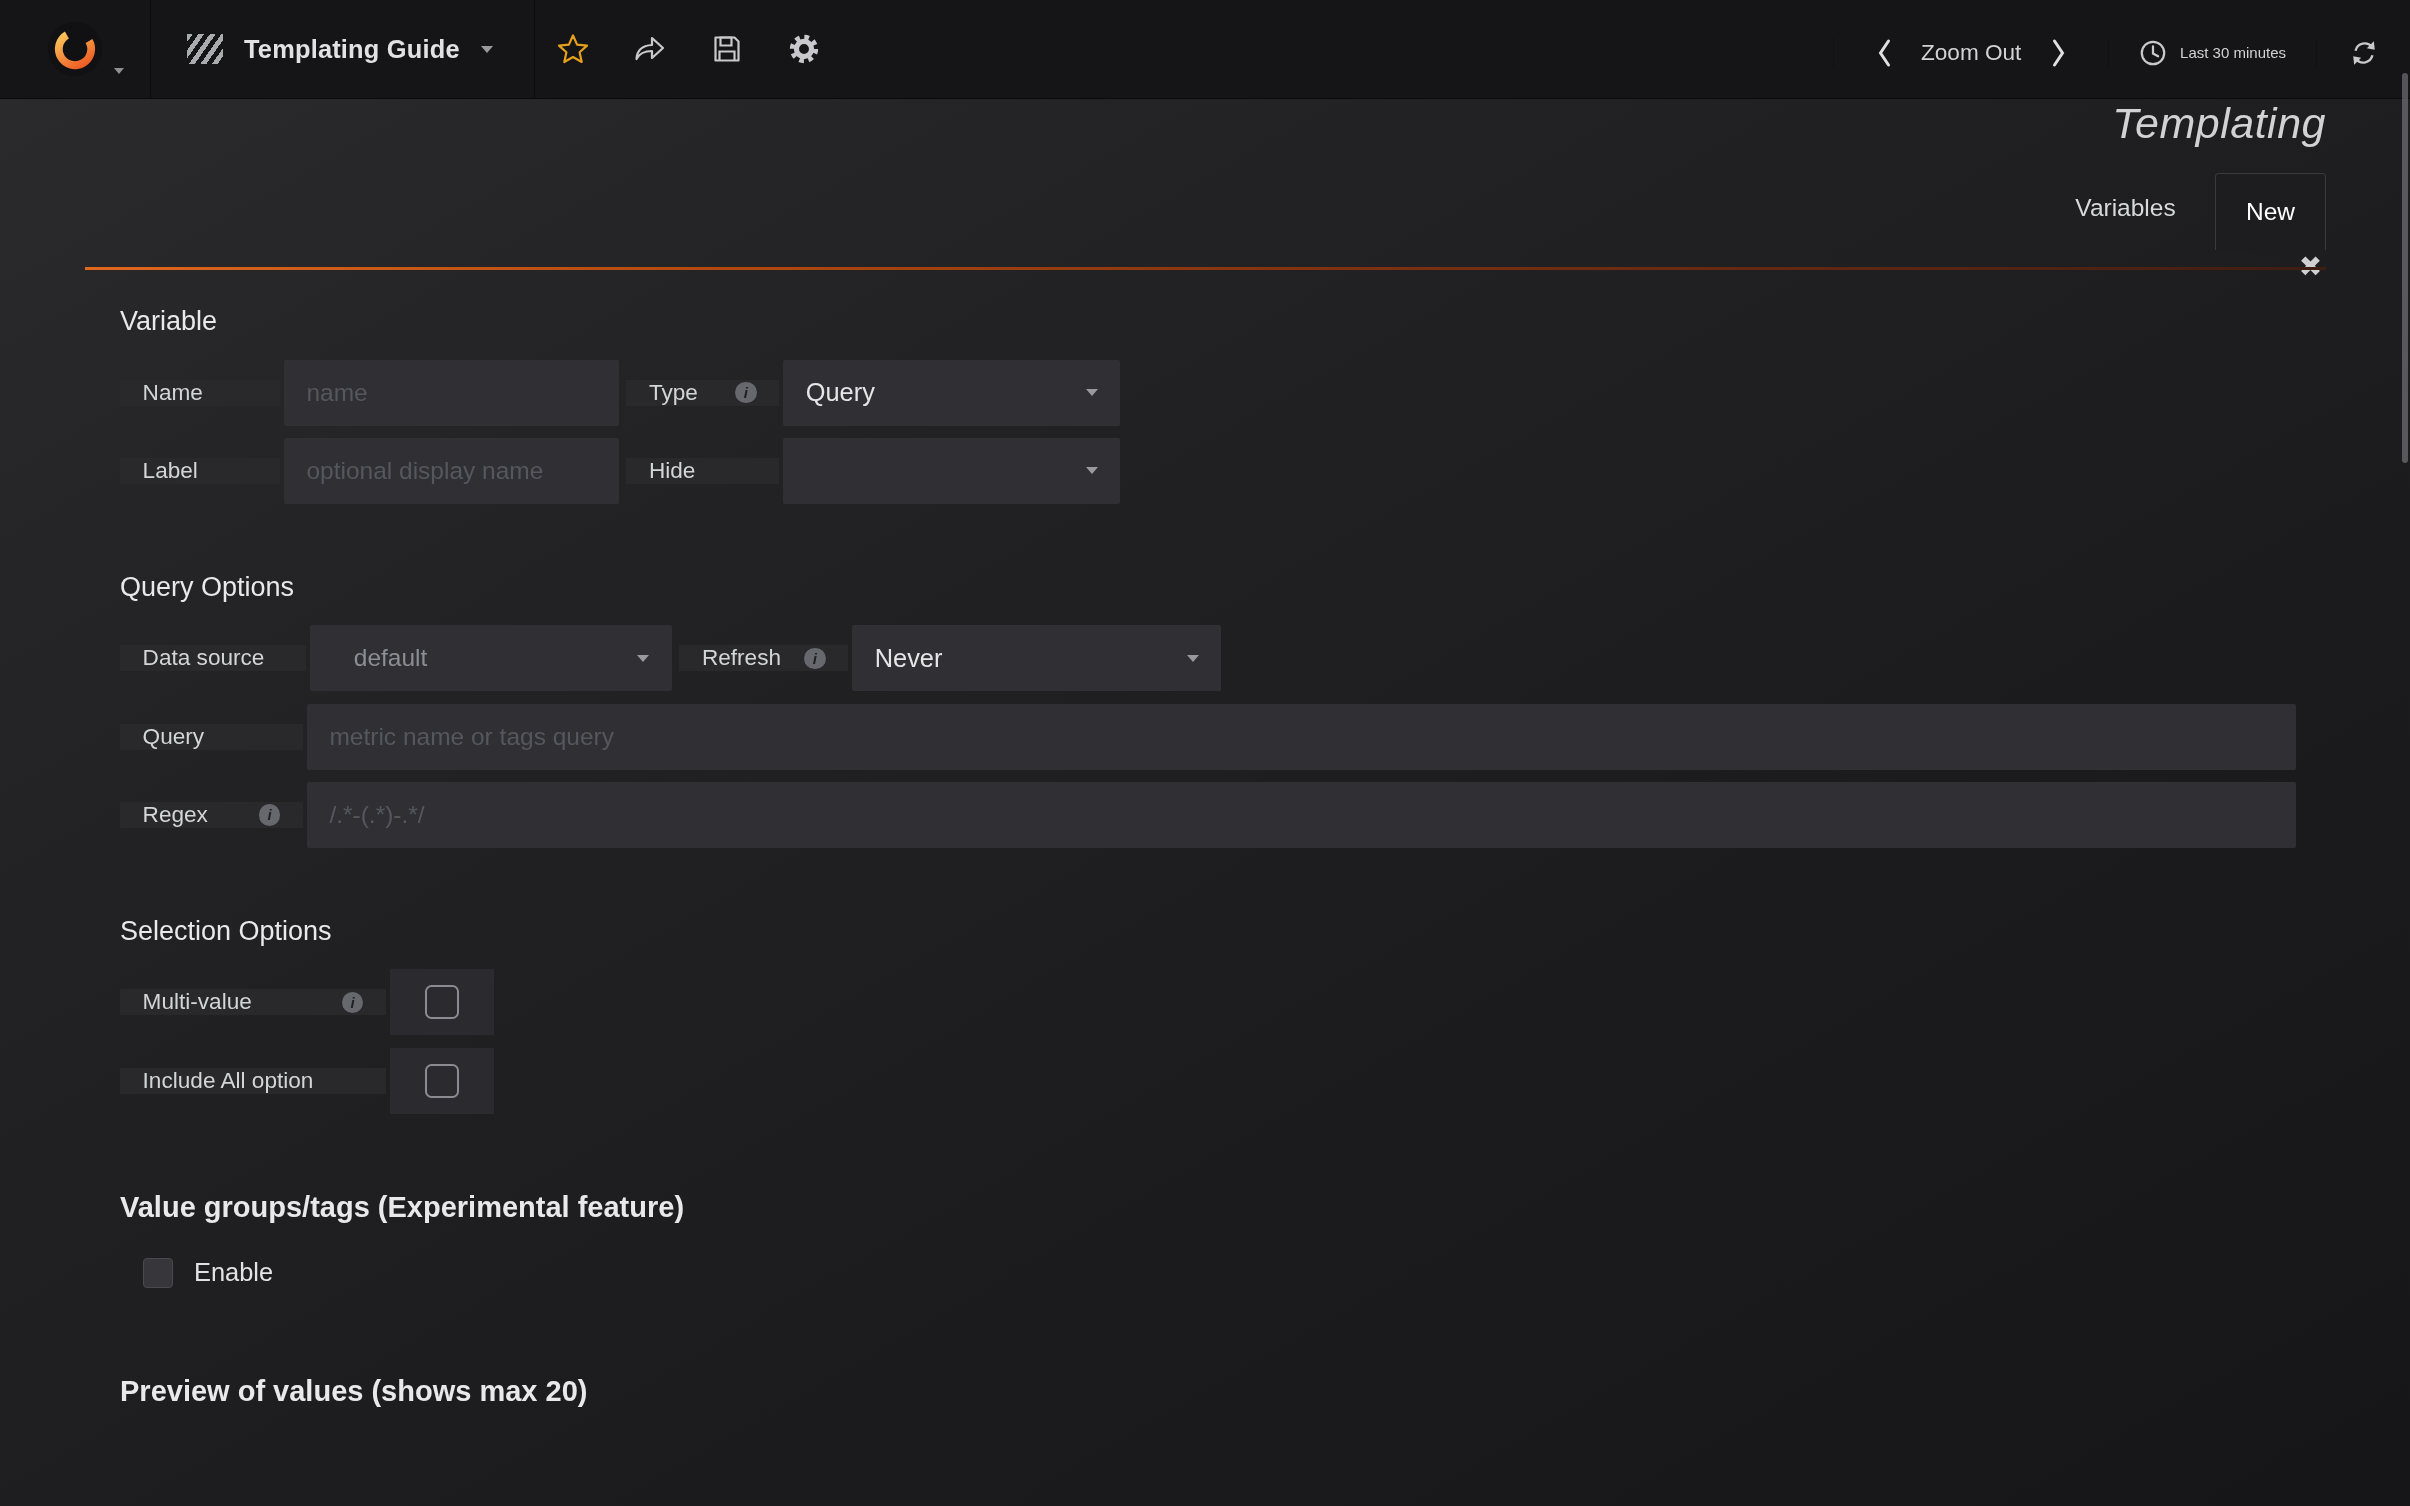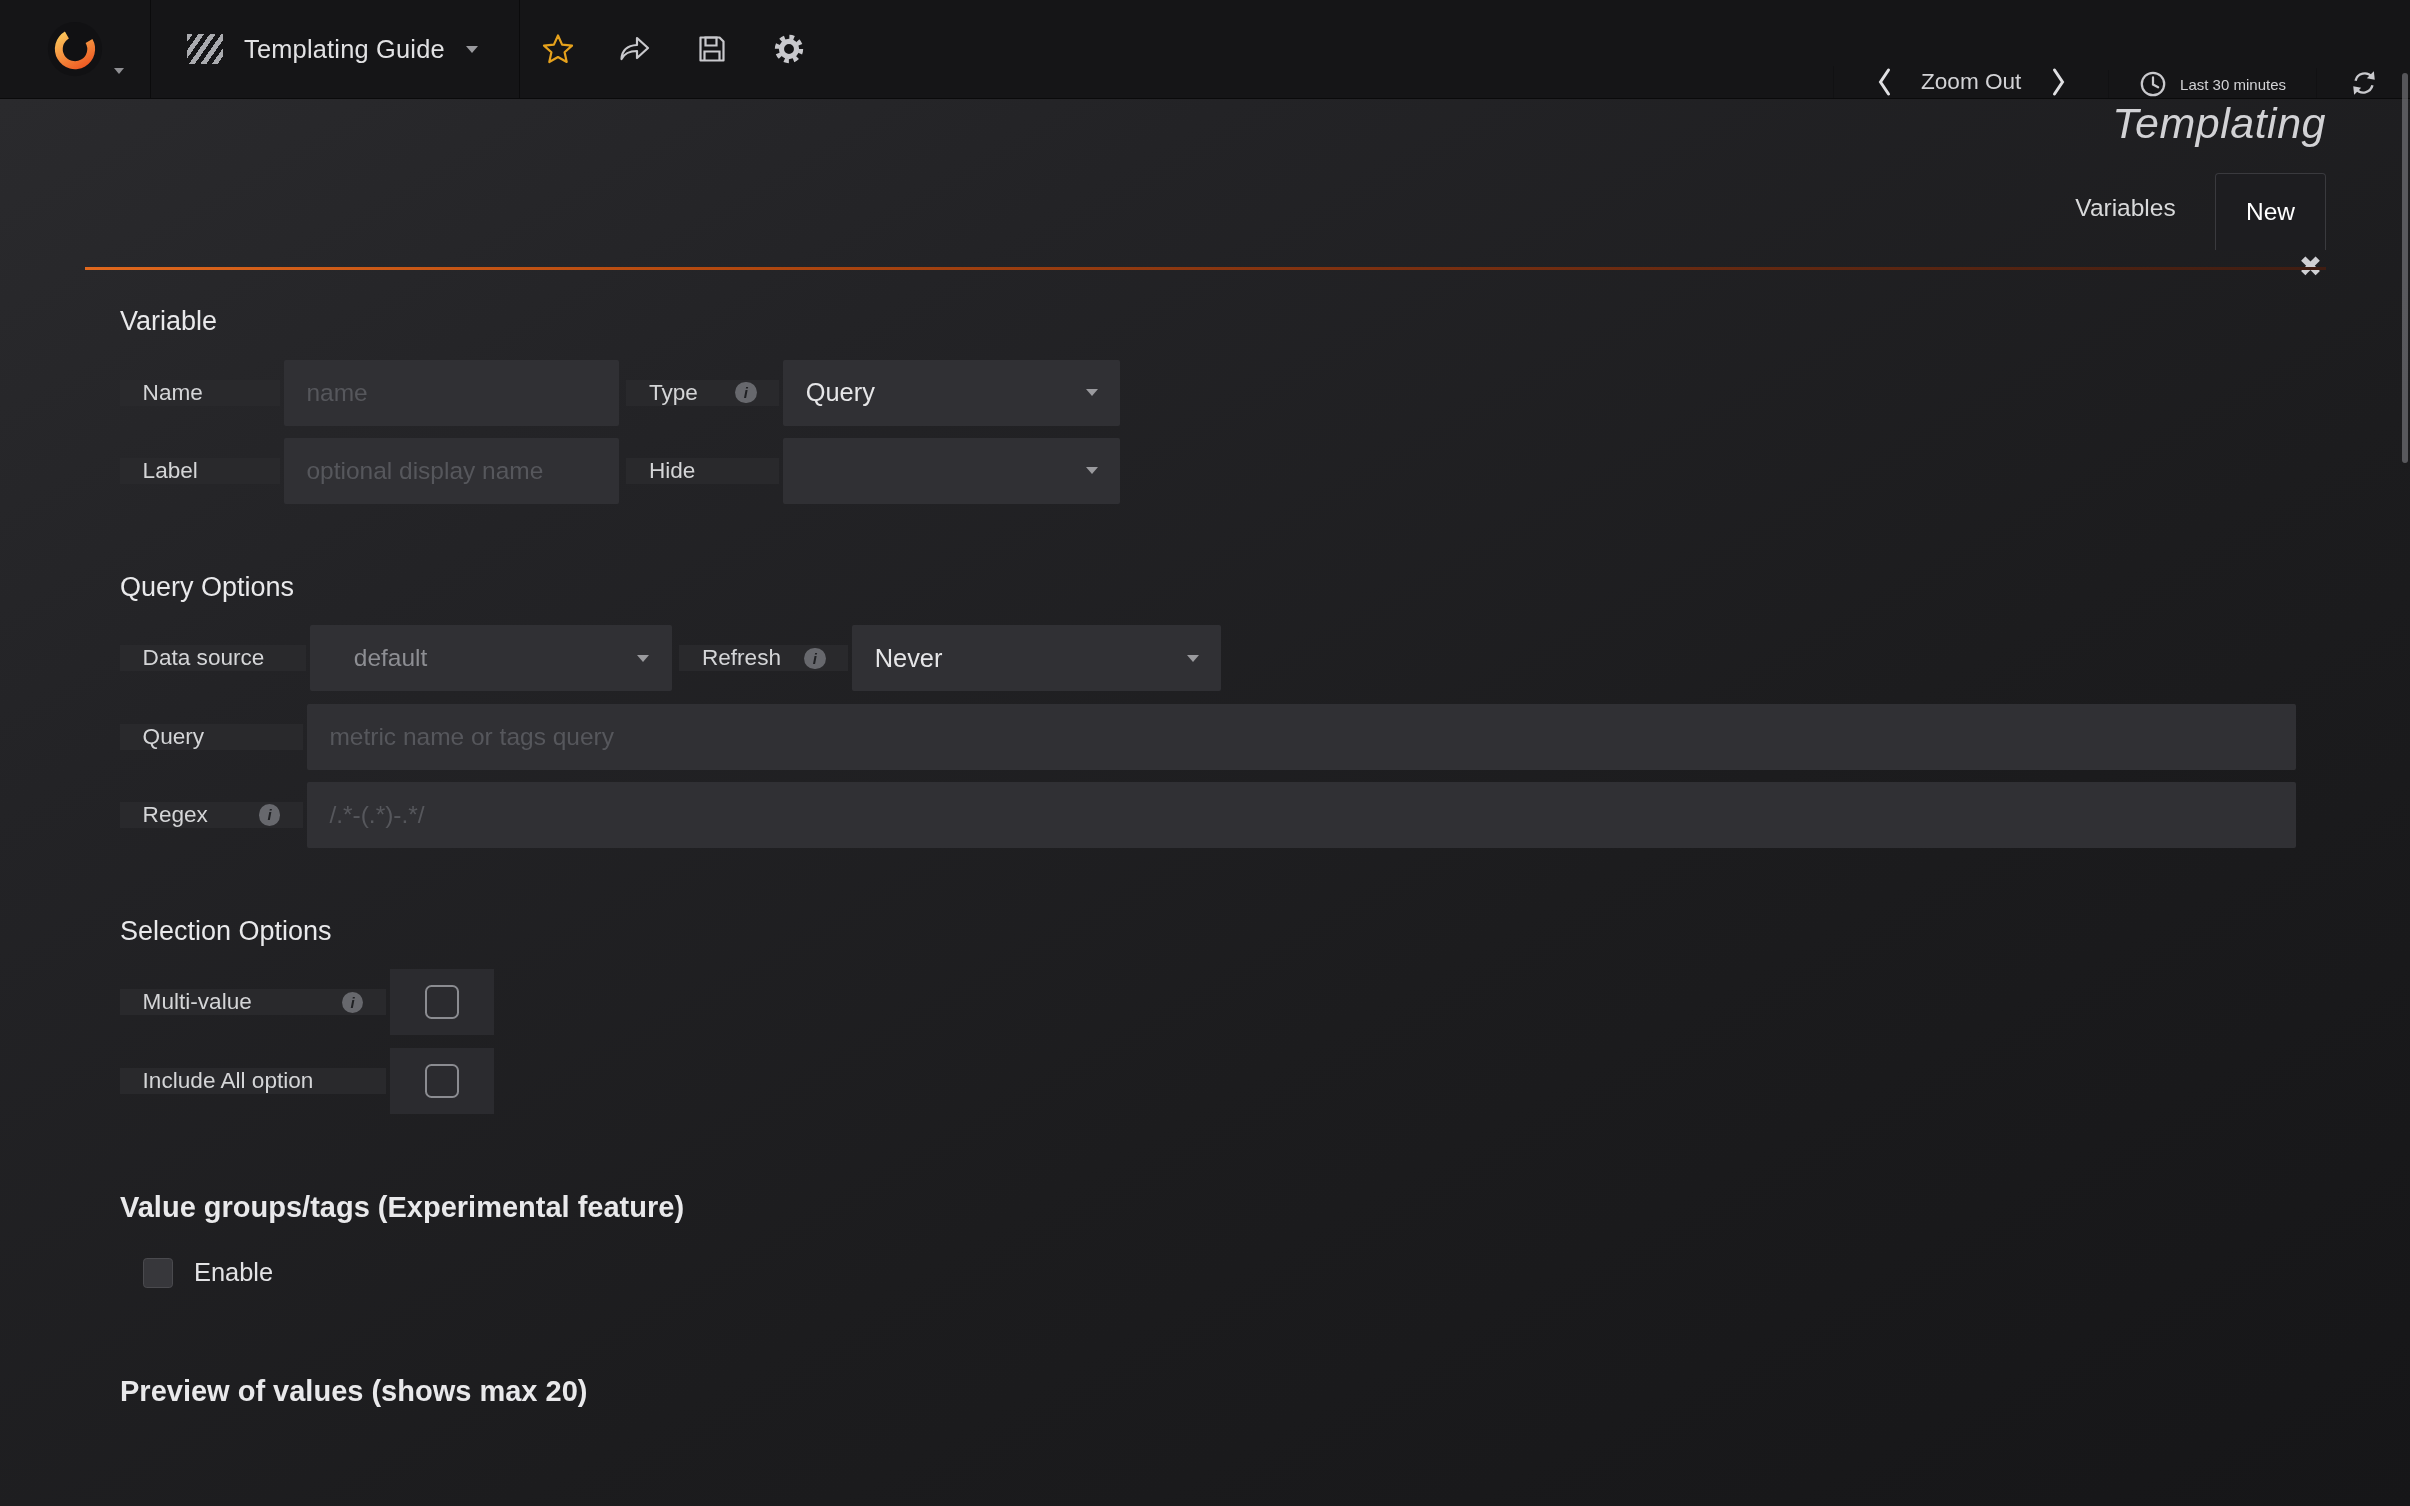--- a/index.html
+++ b/index.html
@@ -37,28 +37,28 @@
     border-top: 6.6px solid #8f8f93;
   }
   .nav-dash {
     gap: 21px; padding: 0 41px 0 36px;
     border-right: 0.9px solid #0b0b0c; cursor: pointer;
   }
   .dash-grid-icon {
     width: 36px; height: 30px;
     background: repeating-linear-gradient(125deg, #aaabaf 0 4.7px, transparent 4.7px 9.4px);
   }
-  .dash-title { font-size: 25.4px; color: #e2e2e4; font-weight: 400; letter-spacing: 0.2px; }
+  .dash-title { font-size: 25.4px; color: #e2e2e4; font-weight: 700; letter-spacing: 0.2px; }
   .caret-down {
     width: 0; height: 0;
     border-left: 6.6px solid transparent; border-right: 6.6px solid transparent;
     border-top: 7.5px solid #9a9a9e;
   }
   .nav-iconbtn { width: 77px; justify-content: center; cursor: pointer; }
-  .nav-right { margin-left: auto; display: flex; align-items: flex-end; margin-top: 7px; }
+  .nav-right { margin-left: auto; display: flex; align-items: center; margin-top: 7px; }
   .zoom-cell { gap: 5.6px; padding: 0 24.5px; border-left: 0.9px solid #111113; }
   .chev-btn { padding: 0 15px; cursor: pointer; display: flex; align-items: center; }
   .zoom-label { font-size: 22.6px; color: #d2d2d5; cursor: pointer; padding: 0 5.6px; }
   .time-cell { gap: 13px; padding: 0 30px; border-left: 0.9px solid #111113; cursor: pointer; }
   .time-label { font-size: 15px; color: #d2d2d5; }
   .refresh-cell { padding: 0 32px; border-left: 0.9px solid #111113; cursor: pointer; }
 
   
   .content { flex: 1; min-height: 0; padding: 0 85px; position: relative; }
 

